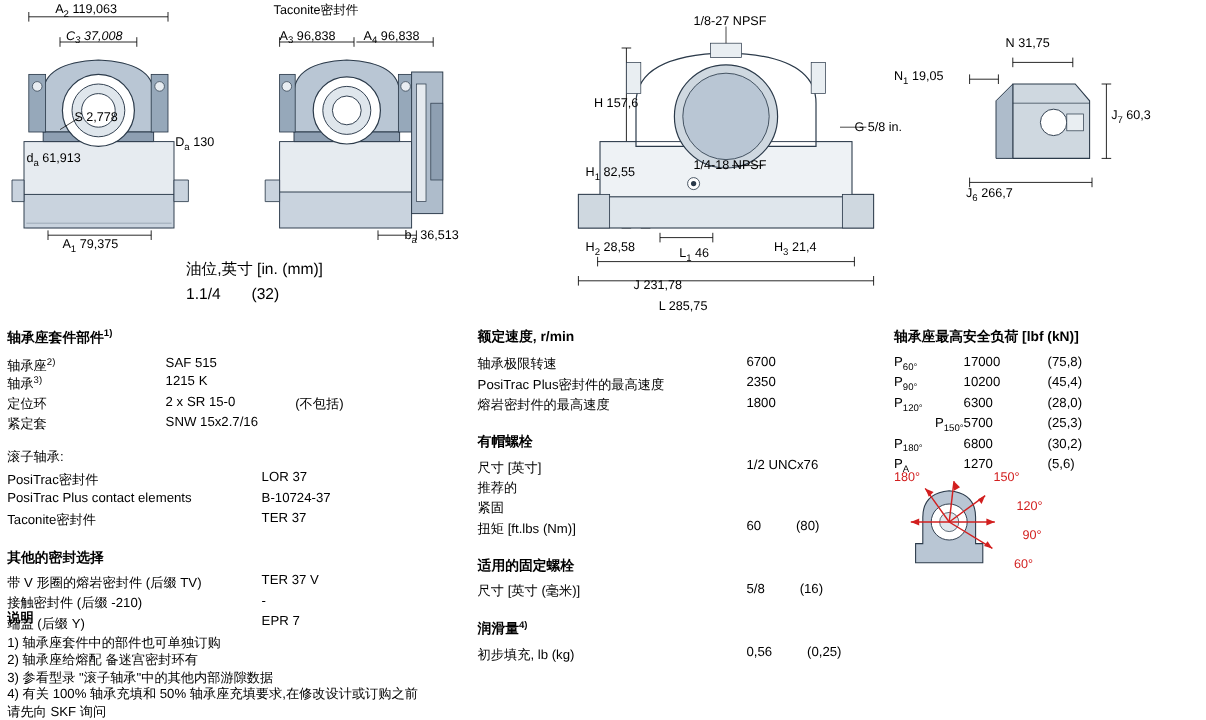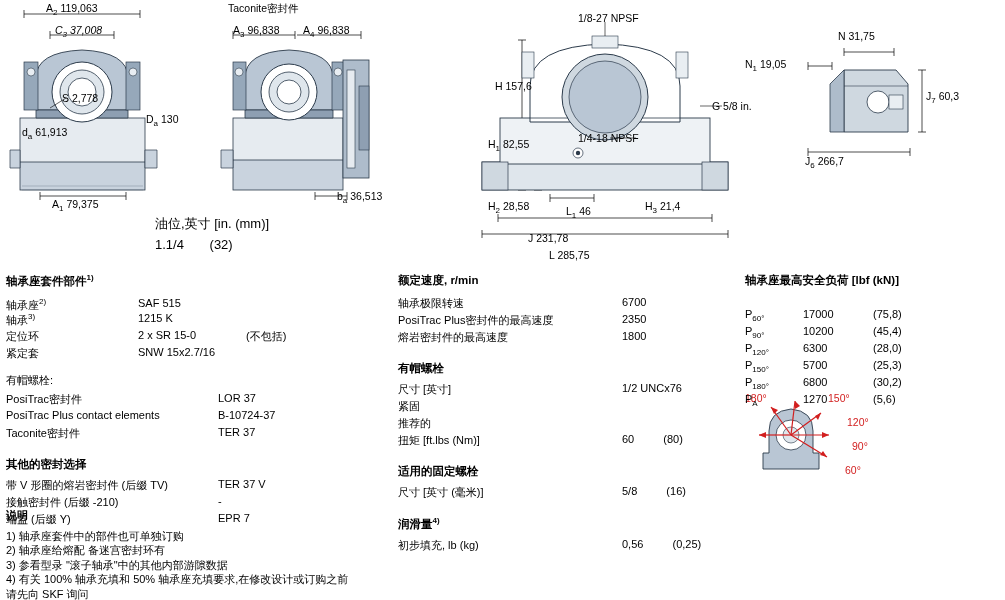--- a/index.html
+++ b/index.html
@@ -337,21 +337,21 @@
       <td>(不包括)</td>
     </tr>
     <tr>
       <td style="height:17px;"><span>紧定套</span></td>
       <td>SNW 15x2.7/16</td>
       <td></td>
     </tr>
   </tbody>
     </table>
 
-  <div style="margin-top:10px;">有帽螺栓:</div>
+  <div style="margin-top:10px;">滚子轴承:</div>
   <table class="tbl" style="margin-top:4px;width:380px;">
     <tbody>
         <tr>
       <td style="width:212px;height:17px;">PosiTrac密封件</td>
       <td>LOR 37</td>
     </tr>
     <tr>
       <td style="height:17px;">PosiTrac Plus contact elements</td>
       <td>B-10724-37</td>
     </tr>
@@ -401,25 +401,25 @@
     </table>
 
   <div class="sec-title" style="margin-top:14px;">有帽螺栓</div>
   <table class="tbl" style="margin-top:6px;width:330px;">
     <tbody>
         <tr>
       <td style="width:224px;height:17px;">尺寸 [英寸]</td>
       <td>1/2 UNCx76</td>
     </tr>
     <tr>
+      <td style="height:17px;">推荐的</td>
+      <td></td>
+    </tr>
+    <tr>
       <td style="height:17px;">紧固</td>
-      <td></td>
-    </tr>
-    <tr>
-      <td style="height:17px;">推荐的</td>
       <td></td>
     </tr>
     <tr>
       <td style="height:17px;">扭矩 [ft.lbs (Nm)]</td>
       <td>
         <span>60</span>
         <span style="margin-left:26px;">(80)</span>
       </td>
     </tr>
   </tbody>
@@ -449,39 +449,39 @@
         <span>0,56</span>
         <span style="margin-left:26px;">(0,25)</span>
       </td>
     </tr>
   </tbody>
     </table>
 </div>
 
 <div class="abs" style="left:745px;top:273px;width:256px;">
   <div class="sec-title">轴承座最高安全负荷 [lbf (kN)]</div>
-  <table class="tbl" style="margin-top:20px;width:256px;">
+  <table class="tbl" style="margin-top:8px;width:256px;">
     <tbody>
         <tr>
       <td style="width:58px;height:17px;"><span>P</span><sub style="font-size:8px">60°</sub></td>
       <td style="width:70px;">17000</td>
       <td>(75,8)</td>
     </tr>
     <tr>
       <td style="height:17px;"><span>P</span><sub style="font-size:8px">90°</sub></td>
       <td>10200</td>
       <td>(45,4)</td>
     </tr>
     <tr>
       <td style="height:17px;"><span>P</span><sub style="font-size:8px">120°</sub></td>
       <td>6300</td>
       <td>(28,0)</td>
     </tr>
     <tr>
-      <td style="height:17px;"><span>P</span><sub style="font-size:8px">150°</sub></td>
+      <td style="height:17px;text-align:right;"><span>P</span><sub style="font-size:8px">150°</sub></td>
       <td>5700</td>
       <td>(25,3)</td>
     </tr>
     <tr>
       <td style="height:17px;"><span>P</span><sub style="font-size:8px">180°</sub></td>
       <td>6800</td>
       <td>(30,2)</td>
     </tr>
     <tr>
       <td style="height:17px;"><span>P</span><sub style="font-size:8px">A</sub></td>

